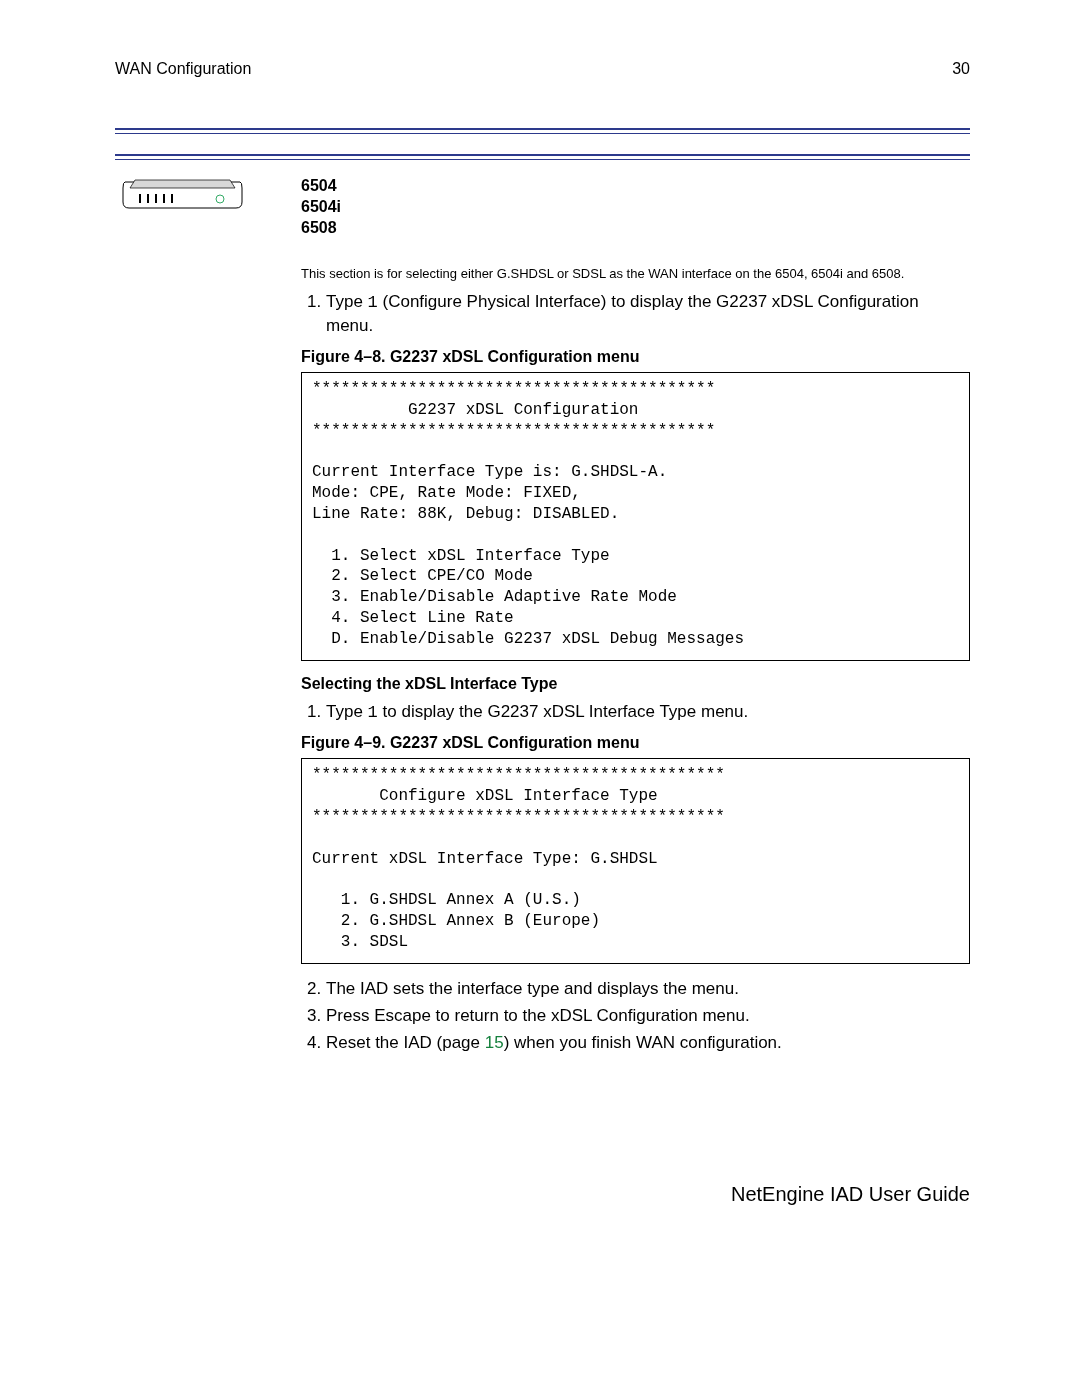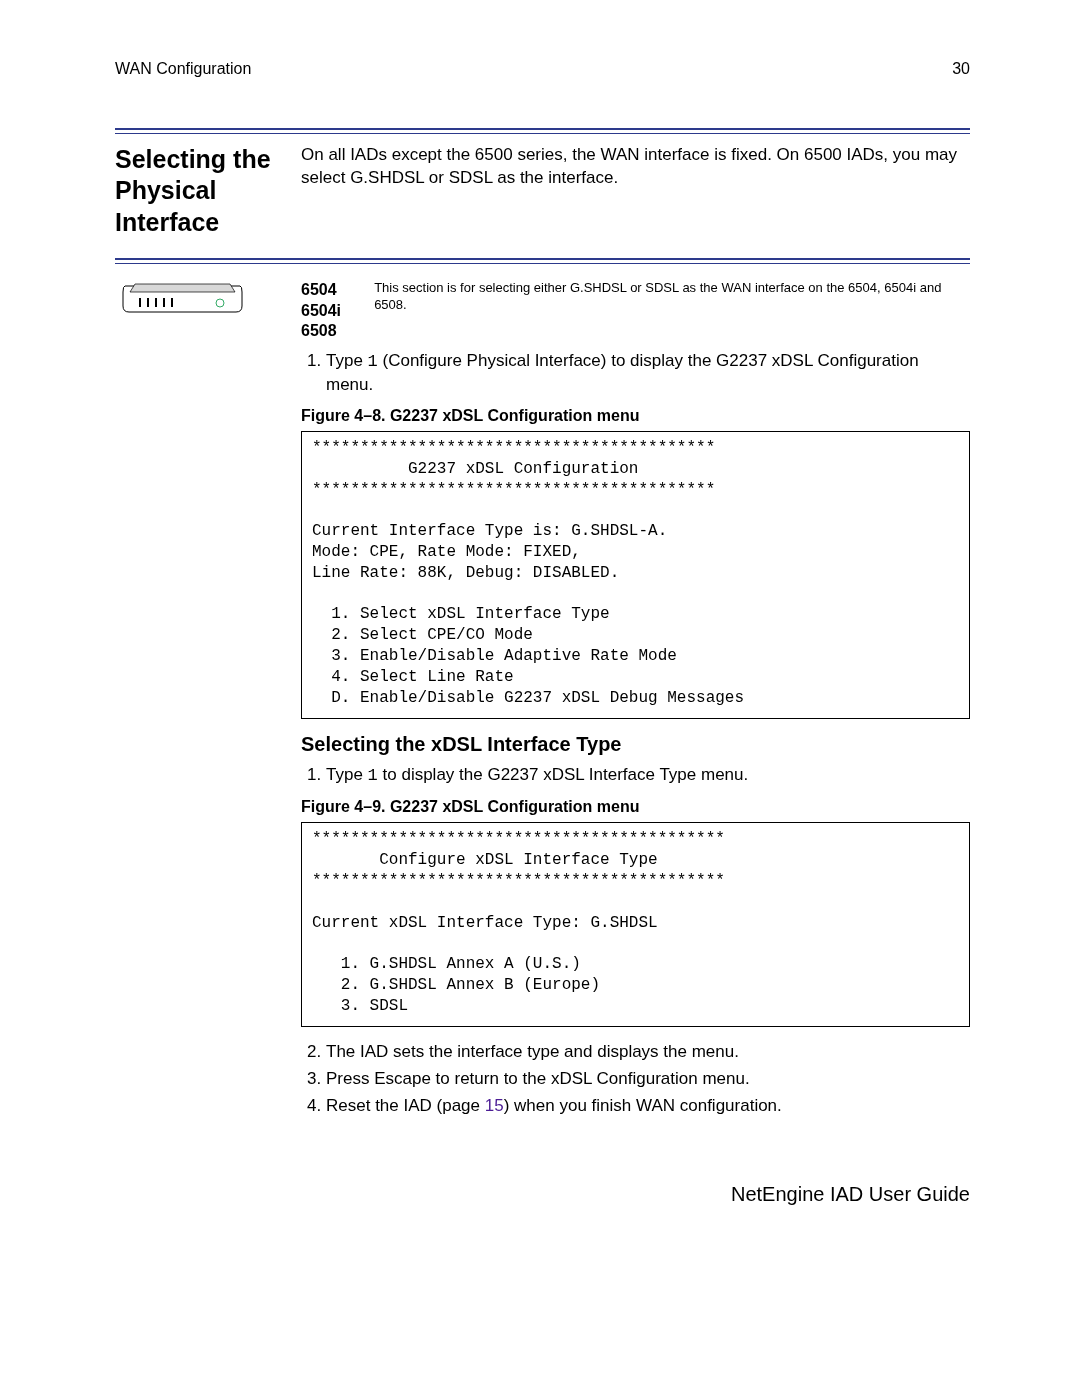--- a/index.html
+++ b/index.html
@@ -44,22 +44,23 @@
     font-size: 25px;
     font-weight: bold;
     line-height: 1.25;
   }
   .body-text {
     font-size: 17px;
     line-height: 1.35;
   }
   .device-subhead {
     display: flex;
-    gap: 4px;
+    gap: 28px;
     margin-top: 6px;
+    flex-direction: column;
   }
   .device-models {
     font-weight: bold;
     font-size: 16px;
     line-height: 1.3;
     width: 70px;
   }
   .device-desc {
     font-size: 13px;
     line-height: 1.3;
@@ -82,35 +83,35 @@
     border: 1px solid #000;
     padding: 6px 10px 10px 10px;
     font-family: "Courier New", Courier, monospace;
     font-size: 16px;
     white-space: pre;
     line-height: 1.3;
     margin-bottom: 14px;
   }
   .sub-heading {
     font-weight: bold;
-    font-size: 20px;
+    font-size: 16px;
     margin-bottom: 0;
   }
   .monokey {
     font-family: "Courier New", Courier, monospace;
   }
   .indent-text {
     margin-left: 25px;
     font-size: 17px;
     line-height: 1.35;
     margin-top: 8px;
     margin-bottom: 6px;
   }
   .link-num {
-    color: #4c1d95;
+    color: #15803d;
   }
   .footer {
     position: absolute;
     bottom: 82px;
     right: 110px;
     font-size: 20px;
   }
   .device-image {
     margin-top: 4px;
     width: 135px;
@@ -125,28 +126,20 @@
 <body>
 
 <div class="page">
 
   <div class="header-row">
     <span>WAN Configuration</span>
     <span>30</span>
   </div>
 
   <div class="double-rule"></div>
-  <div class="section">
-    <div class="left-col">
-      <div class="section-heading">Selecting the Physical Interface</div>
-    </div>
-    <div class="right-col">
-      <div class="body-text">On all IADs except the 6500 series, the WAN interface is fixed. On 6500 IADs, you may select G.SHDSL or SDSL as the interface.</div>
-    </div>
-  </div>
 
   <div class="double-rule" style="margin-top:20px;"></div>
   <div class="section">
     <div class="left-col">
       <div class="device-image">
         <svg viewBox="0 0 135 42">
           <path d="M10 8 Q8 8 8 14 L8 28 Q8 34 14 34 L121 34 Q127 34 127 28 L127 14 Q127 8 125 8 Z" fill="#fff" stroke="#000" stroke-width="1"></path>
           <path d="M20 6 L115 6 L120 14 L15 14 Z" fill="#d8d8d8" stroke="#000" stroke-width="0.7"></path>
           <line x1="25" y1="20" x2="25" y2="29" stroke="#000" stroke-width="2"></line>
           <line x1="33" y1="20" x2="33" y2="29" stroke="#000" stroke-width="2"></line>

